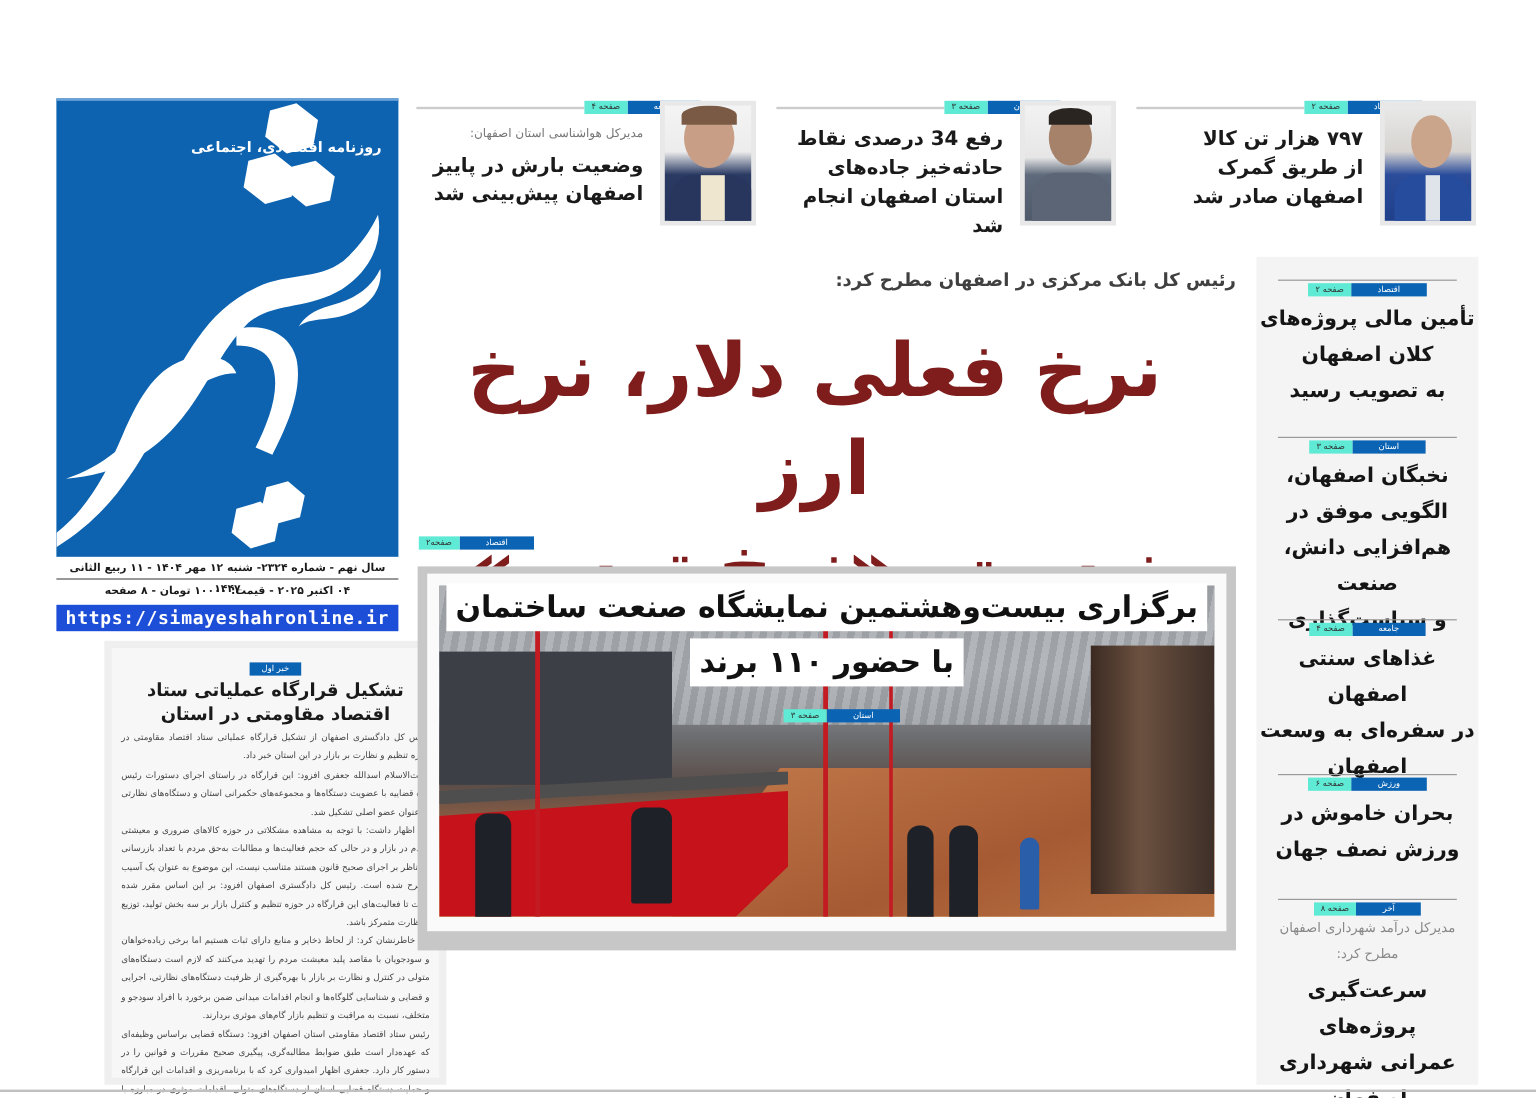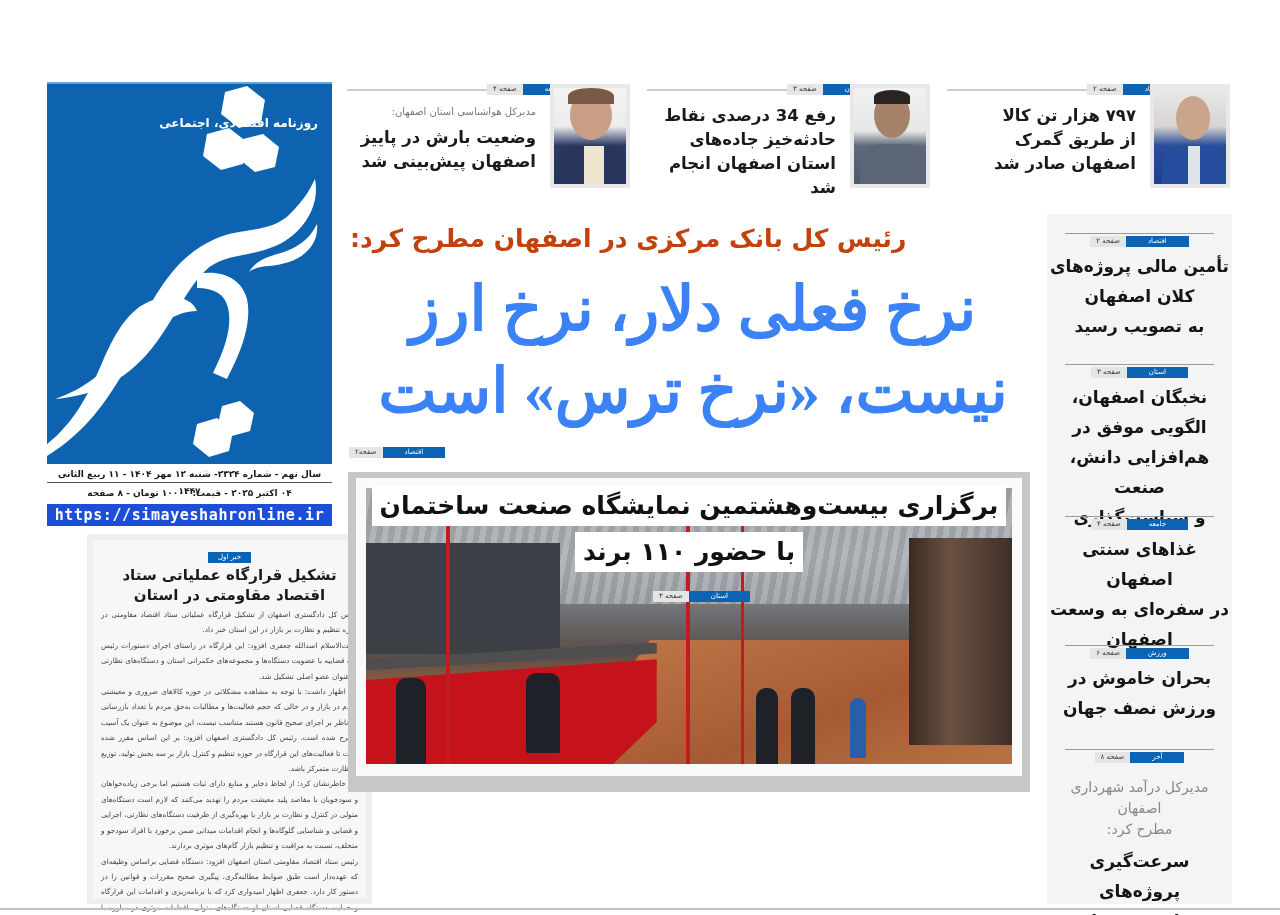--- a/index.html
+++ b/index.html
@@ -2,21 +2,21 @@
 <html><head>
 <meta charset="utf-8">
 <style>
   * { box-sizing: border-box; margin: 0; padding: 0; }
   html, body { width: 1280px; height: 915px; background: #ffffff; overflow: hidden; }
   body { position: relative; font-family: "DejaVu Sans", sans-serif; color: #1a1a1a; }
 
   
   .tagpair { display: inline-flex; direction: rtl; align-items: center; height: 11px; font-size: 7px; line-height: 11px; }
   .tag-cat { background: #0b63b4; color: #fff; padding: 0 22px; }
-  .tag-page { background: #e5e5e5; color: #333; padding: 0 6px; }
+  .tag-page { background: #5eead4; color: #333; padding: 0 6px; }
 
   
   #masthead { position: absolute; left: 47px; top: 82px; width: 285px; height: 382px; background: #0d63b0; border-top: 2px solid #6aa3d8; overflow: hidden; }
   #masthead .subtitle { position: absolute; right: 14px; top: 32px; color: #fff; font-size: 12px; font-weight: bold; direction: rtl; }
   #masthead svg { position: absolute; left: 0; top: 0; }
   #masthead .logo-text { position: absolute; right: 10px; top: 60px; font-family: "DejaVu Serif", serif; color: #fff; font-size: 150px; font-weight: bold; line-height: 1; writing-mode: vertical-rl; direction: rtl; opacity: 0.0; }
 
   #issue-line1 { position: absolute; left: 47px; top: 466px; width: 285px; height: 17px; font-size: 9px; font-weight: bold; text-align: center; direction: rtl; border-bottom: 1px solid #555; line-height: 17px; }
   #issue-line2 { position: absolute; left: 47px; top: 486px; width: 285px; height: 14px; font-size: 9px; font-weight: bold; text-align: center; direction: rtl; line-height: 14px; }
   #url-bar { position: absolute; left: 47px; top: 504px; width: 285px; height: 22px; background: #1d4ed8; color: #fff; font-family: "DejaVu Sans Mono", monospace; font-size: 15px; font-weight: bold; line-height: 22px; text-align: center; letter-spacing: 0.6px; }
@@ -32,22 +32,22 @@
   
   .teaser { position: absolute; top: 82px; height: 110px; }
   .teaser .rule { position: absolute; top: 7px; height: 2px; background: #ccc; }
   .teaser .tagpair { position: absolute; top: 2px; }
   .teaser .photo { position: absolute; top: 2px; width: 80px; height: 104px; background: #e8e8e8; padding: 4px; }
   .teaser .photo .ph { width: 100%; height: 100%; position: relative; overflow: hidden; }
   .teaser .kicker { position: absolute; font-size: 10px; color: #777; direction: rtl; text-align: right; }
   .teaser .ttl { position: absolute; font-size: 16.5px; font-weight: bold; line-height: 24px; direction: rtl; text-align: right; }
 
   
-  #main-kicker { position: absolute; left: 350px; top: 224px; width: 680px; text-align: left; direction: rtl; font-size: 25px; font-weight: bold; color: #c2410c; }
-  #main-headline { position: absolute; left: 348px; top: 268px; width: 690px; text-align: center; direction: rtl; font-size: 62px; font-weight: 900; line-height: 82px; color: #3b82f6; letter-spacing: -1px; font-family: Liberation Serif, serif; }
+  #main-kicker { position: absolute; left: 350px; top: 224px; width: 680px; text-align: right; direction: rtl; font-size: 15px; font-weight: bold; color: #404040; }
+  #main-headline { position: absolute; left: 334px; top: 268px; width: 690px; text-align: center; direction: rtl; font-size: 62px; font-weight: 900; line-height: 82px; color: #7f1d1d; letter-spacing: -1px; }
   #main-tag { position: absolute; left: 349px; top: 447px; }
 
   
   #photo-frame { position: absolute; left: 348px; top: 472px; width: 682px; height: 320px; background: #c7c7c7; padding: 6px 8px 16px 8px; }
   #photo-inner { background: #fafafa; width: 100%; height: 100%; padding: 10px 10px 12px 10px; }
   #photo { position: relative; width: 100%; height: 100%; overflow: hidden; background: linear-gradient(180deg, #8c8e91 0%, #a3a6aa 25%, #6d6f72 45%, #5a4d48 60%, #b46a3f 80%, #c8824f 100%); }
   .ph-ceiling { position: absolute; left: 0; top: 0; width: 100%; height: 42%; background: repeating-linear-gradient(100deg, #b9bcc0 0 6px, #9ea2a7 6px 12px); opacity: .75; }
   .ph-wall-left { position: absolute; left: 0; top: 20%; width: 30%; height: 40%; background: #3c3f45; }
   .ph-floor { position: absolute; right: 0; bottom: 0; width: 70%; height: 45%; background: linear-gradient(160deg, #c27a4a 0%, #a65a33 60%, #b97343 100%); clip-path: polygon(20% 0, 100% 0, 100% 100%, 0 100%); }
   .ph-counter { position: absolute; left: 0; bottom: 0; width: 45%; height: 38%; background: #c5121b; clip-path: polygon(0 20%, 100% 0, 100% 60%, 85% 100%, 0 100%); }
@@ -60,21 +60,21 @@
   #photo-caption .l2 { margin-top: 6px; }
   #photo-tag { position: absolute; left: 305px; top: 119px; }
 
   
   #sidebar { position: absolute; left: 1047px; top: 214px; width: 185px; height: 690px; background: #f4f4f4; direction: rtl; }
   .sb-item { position: absolute; left: 0; width: 185px; text-align: center; }
   .sb-item .hdr { position: relative; height: 11px; }
   .sb-item .hdr .line { position: absolute; top: 5px; left: 18px; right: 18px; height: 1px; background: #9a9a9a; }
   .sb-item .hdr .tagpair { position: relative; z-index: 1; }
   .sb-item .ttl { font-size: 17px; font-weight: bold; line-height: 30px; margin-top: 12px; color: #151515; }
-  .sb-item .kicker { font-size: 14px; color: #888; line-height: 21px; margin-top: 22px; }
+  .sb-item .kicker { font-size: 11px; color: #888; line-height: 21px; margin-top: 8px; }
 
   #bottom-rule { position: absolute; left: 0; top: 908px; width: 1280px; height: 2px; background: #c0c0c0; }
 </style>
 </head>
 <body>
 
 <div id="masthead">
   <svg width="285" height="382" viewBox="0 0 285 382">
     <g fill="#ffffff">
       <path d="M178 8 l22 -6 l18 14 l-4 22 l-22 6 l-18 -14 z"></path>

